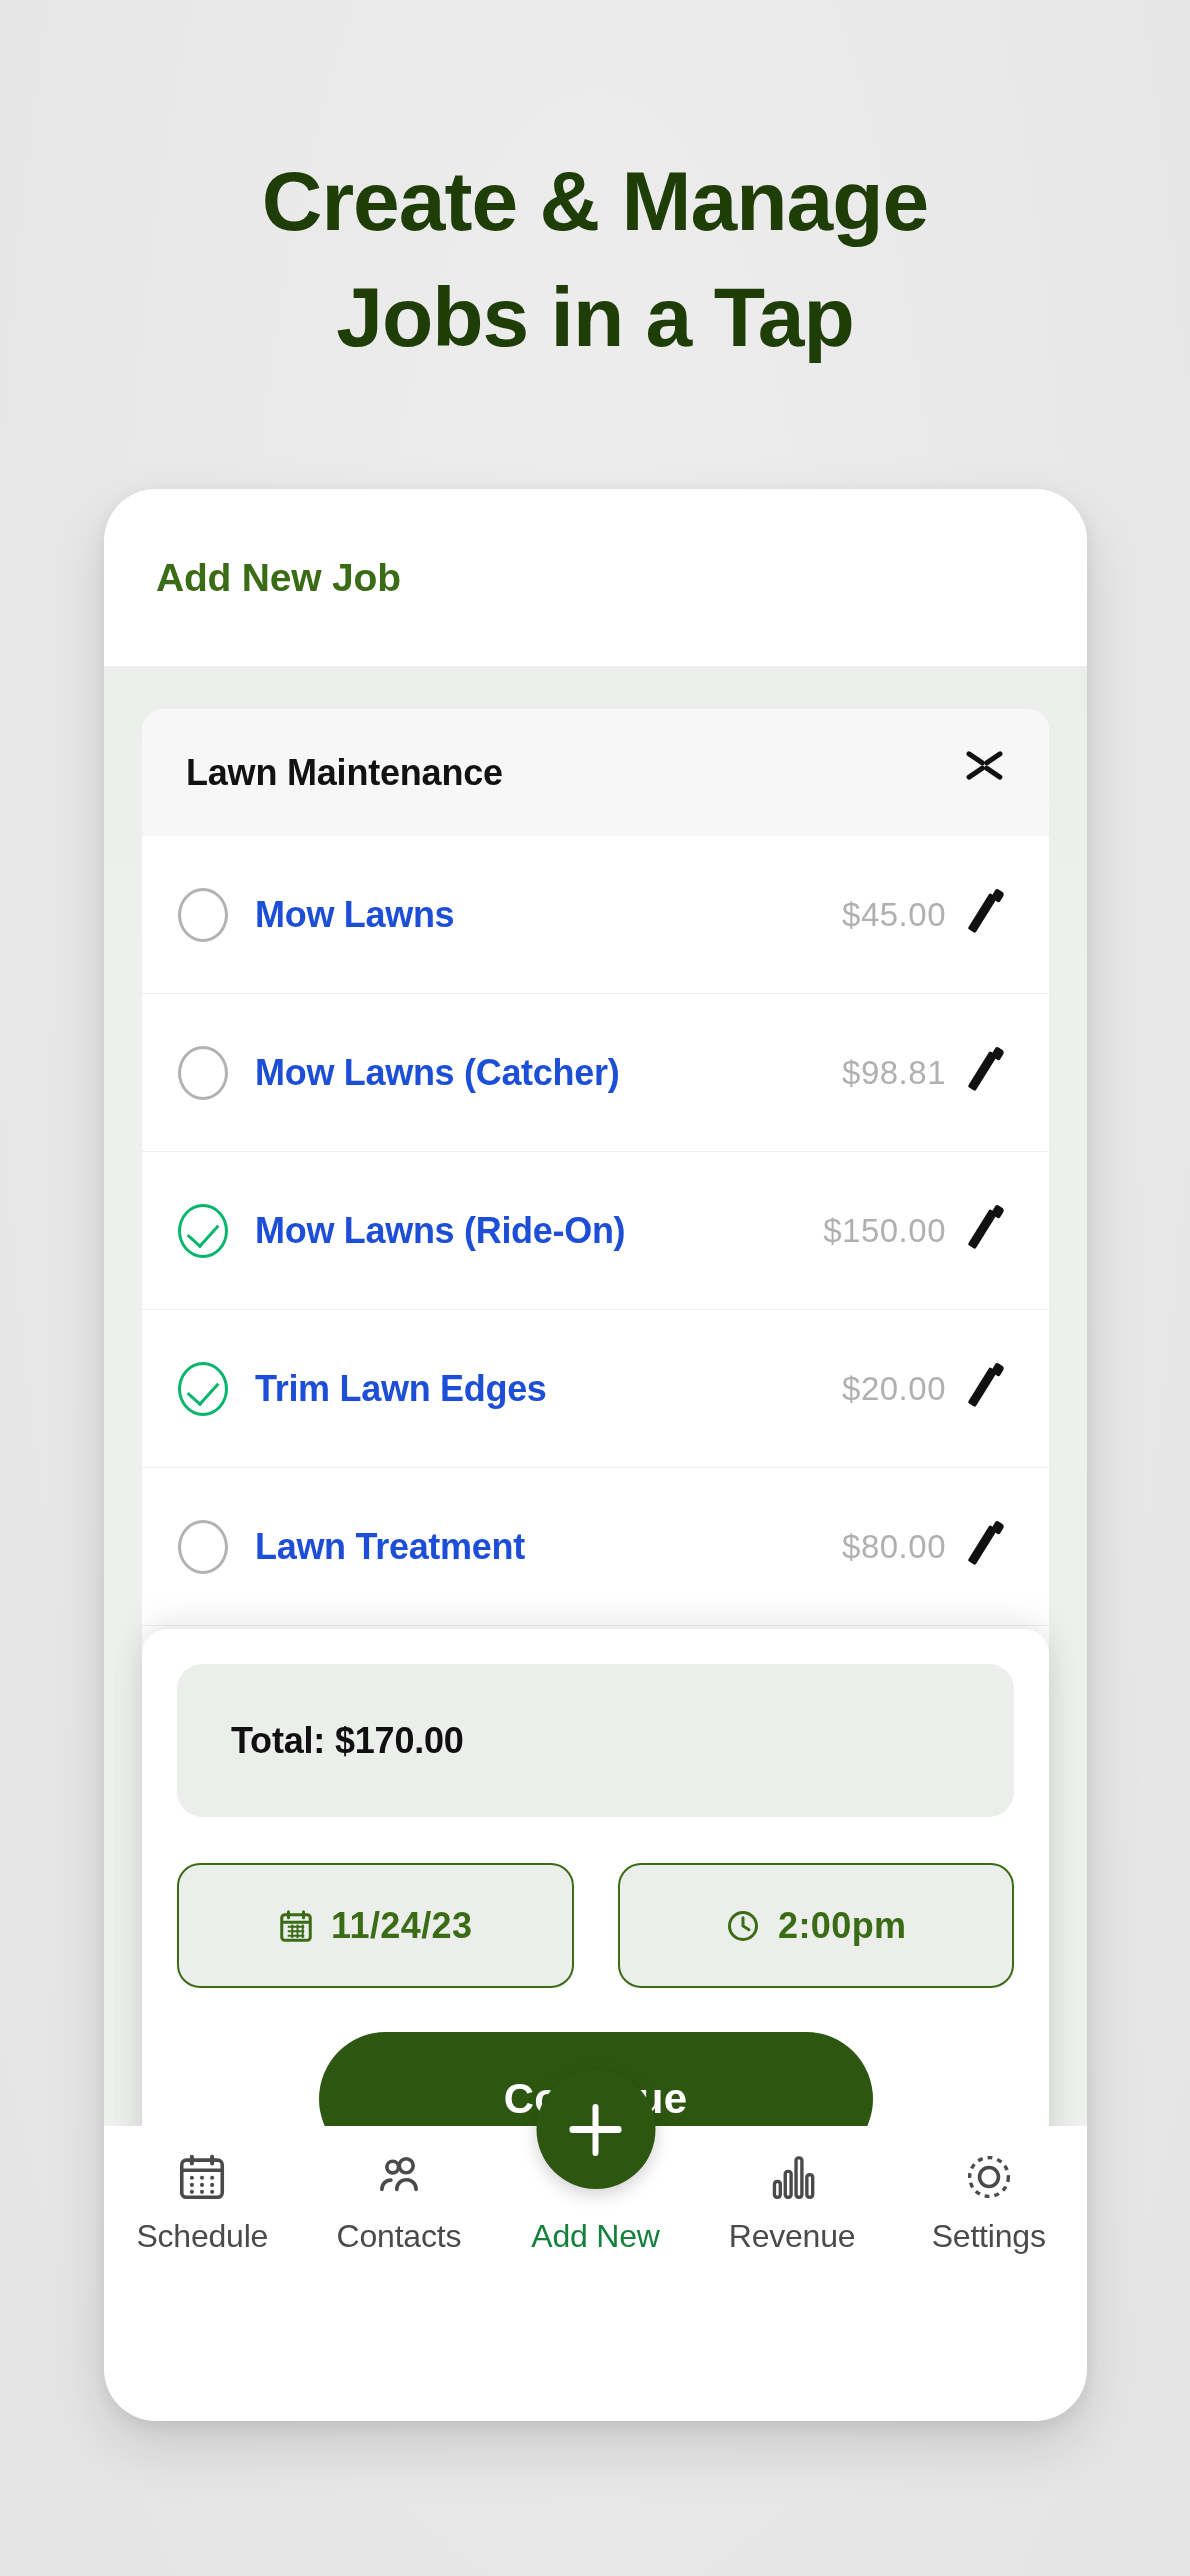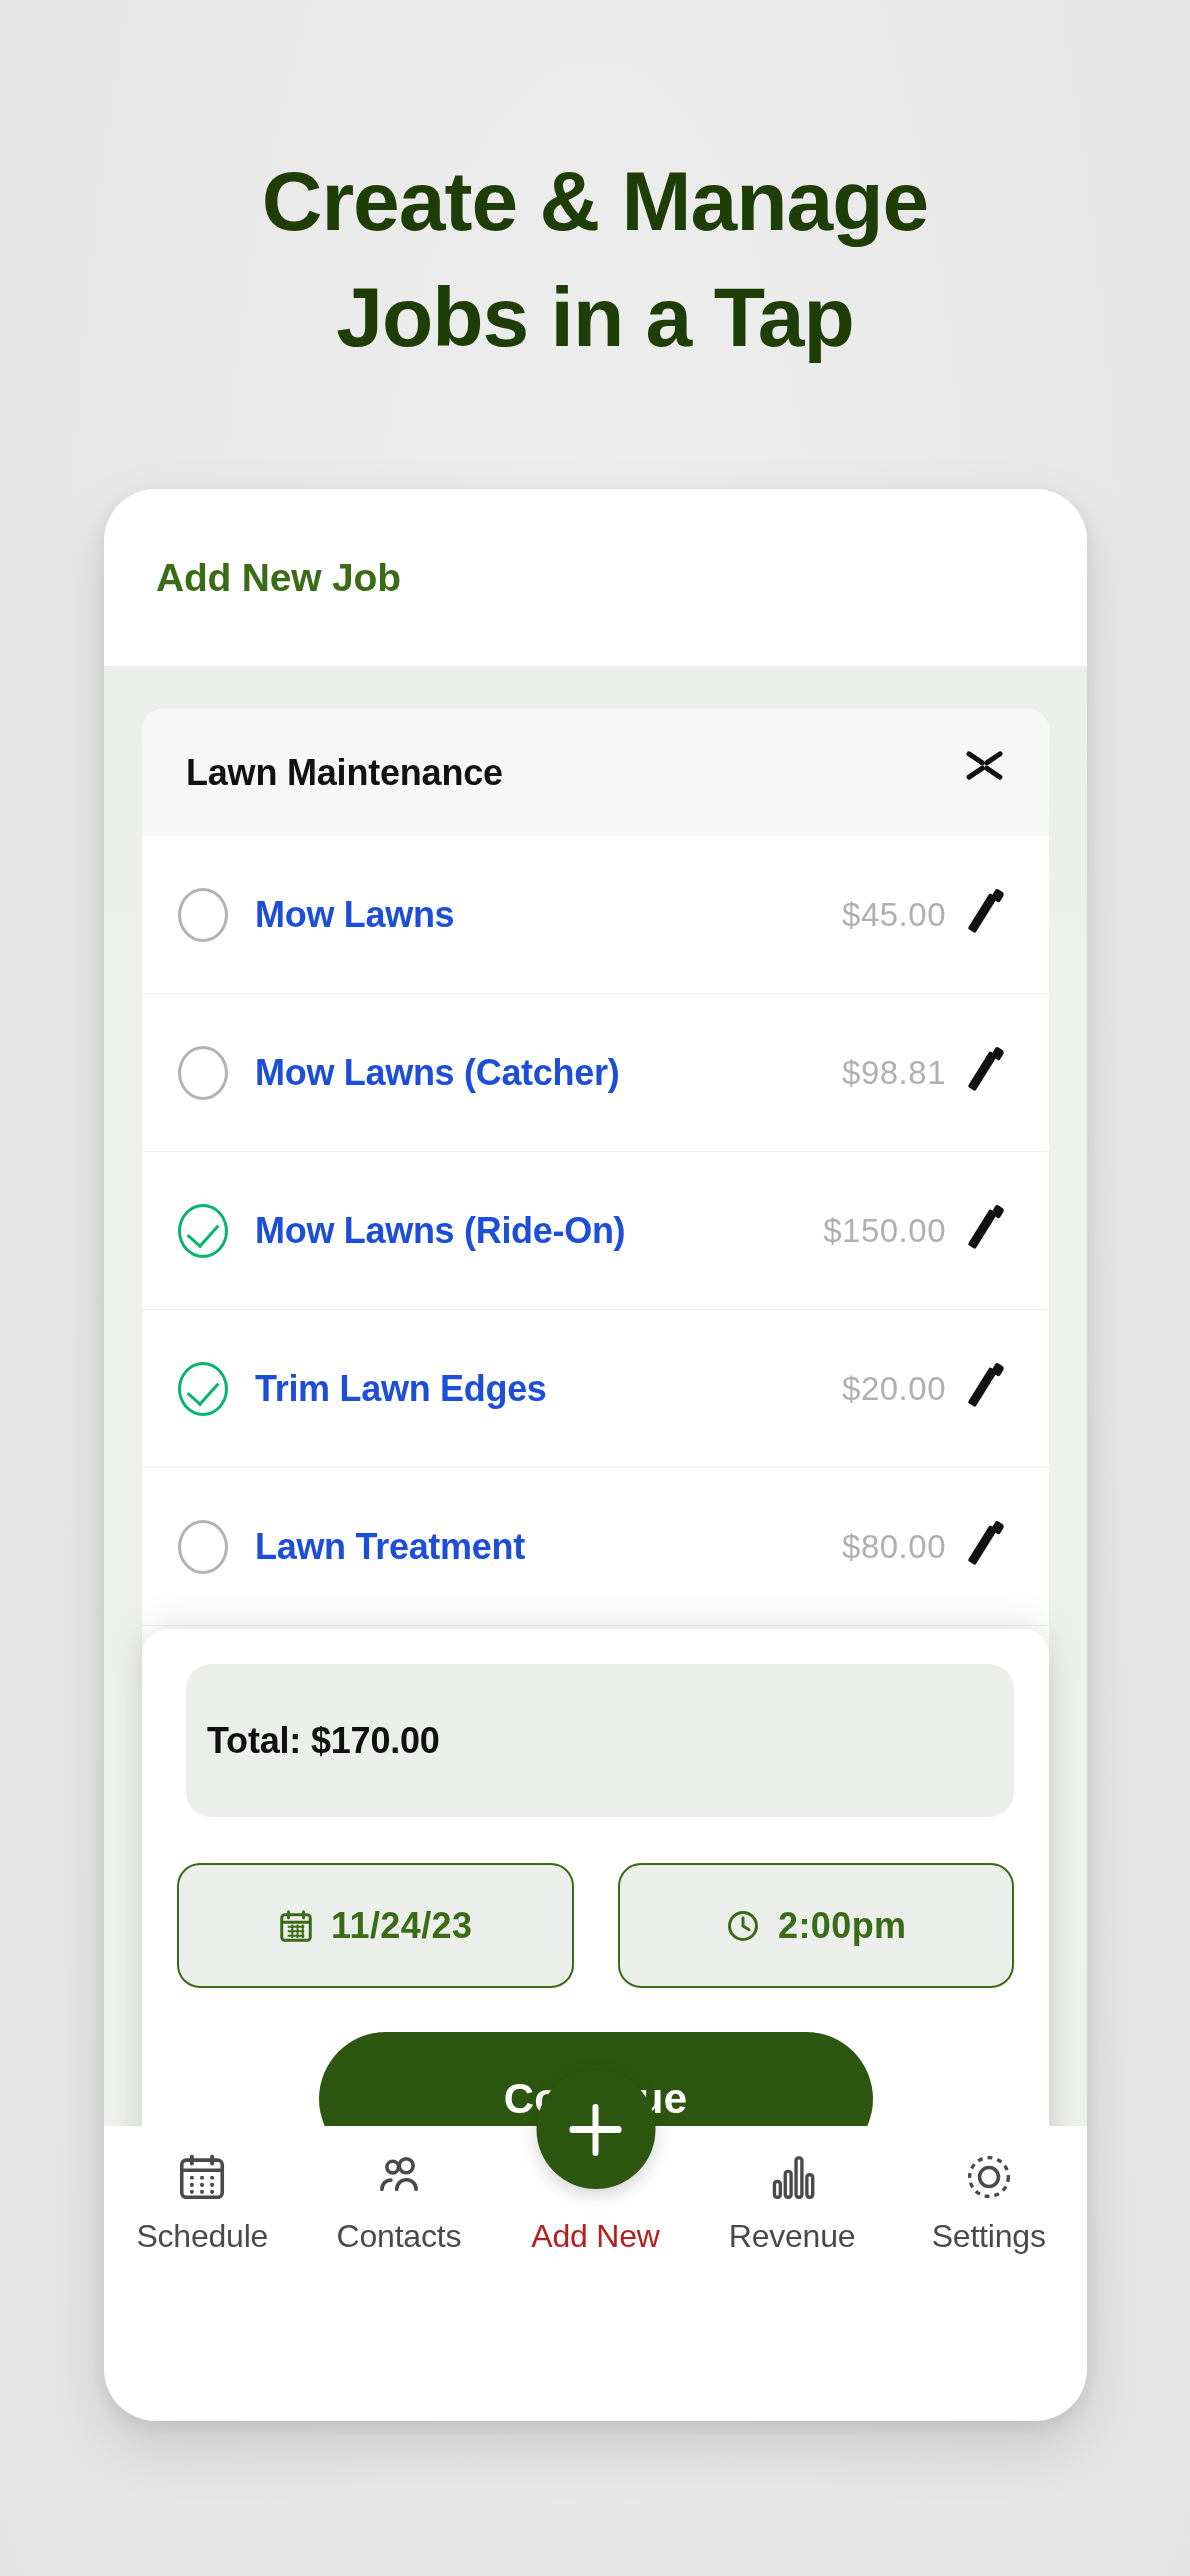--- a/index.html
+++ b/index.html
@@ -218,22 +218,21 @@
     box-shadow: 0 -9.6px 35px rgba(0,0,0,0.08), 0 13.4px 35px rgba(0,0,0,0.08);
     padding: 35px 35px 42px 35px;
     z-index: 5;
   }
   .total-box {
     height: 153px;
     background: #eceeec;
     border-radius: 25px;
     display: flex;
     align-items: center;
-    padding: 0 21px;
-    margin-left: 9px;
+    padding: 0 54px;
   }
   .total-text {
     font-size: 36px;
     font-weight: 600;
     color: #101010;
     letter-spacing: -0.2px;
   }
   .pill-row {
     display: flex;
     gap: 44px;
@@ -291,21 +290,21 @@
     align-items: center;
     gap: 11.5px;
   }
   .nav-icon { height: 59px; display: flex; align-items: center; justify-content: center; }
   .nav-label {
     font-size: 32px;
     color: #4a4a4a;
     font-weight: 500;
     letter-spacing: -0.2px;
   }
-  .nav-item.active .nav-label { color: #b91c1c; }
+  .nav-item.active .nav-label { color: #15803d; }
   .nav-item.center .nav-icon { visibility: hidden; }
 
   .fab {
     position: absolute;
     left: 50%;
     transform: translateX(-50%);
     bottom: 232px;
     width: 119px; height: 119px;
     border-radius: 50%;
     background: #2d5710;

